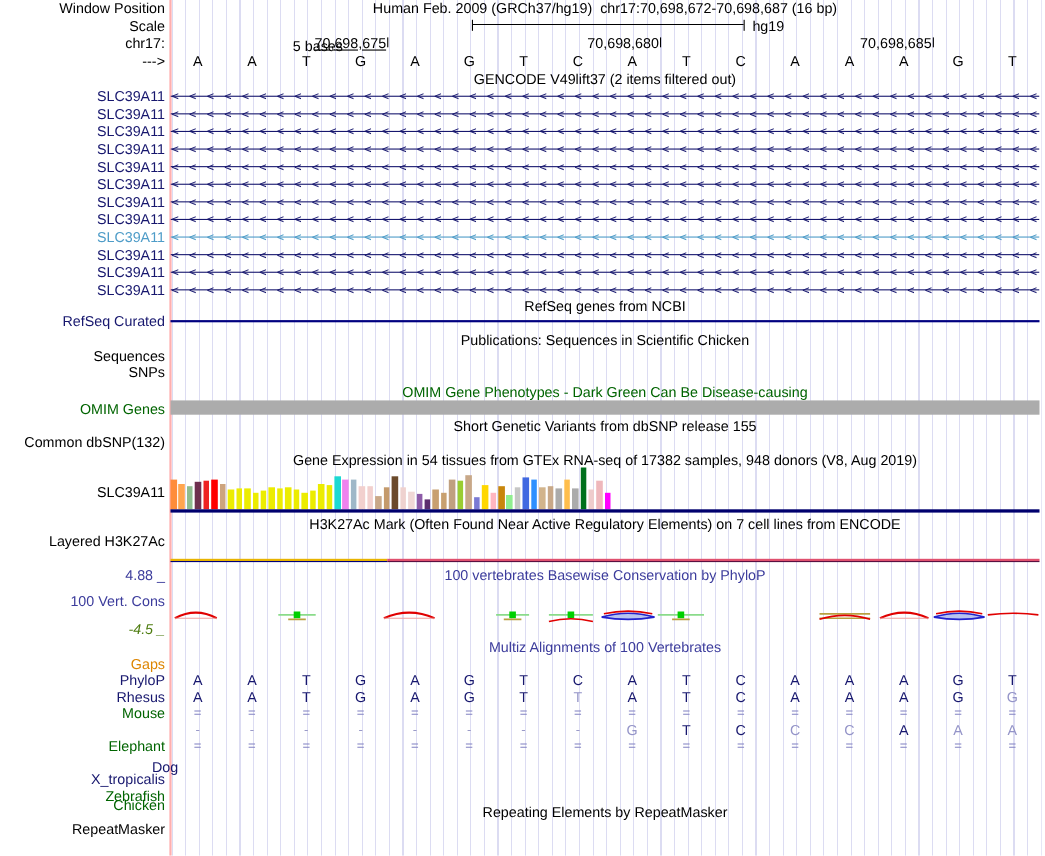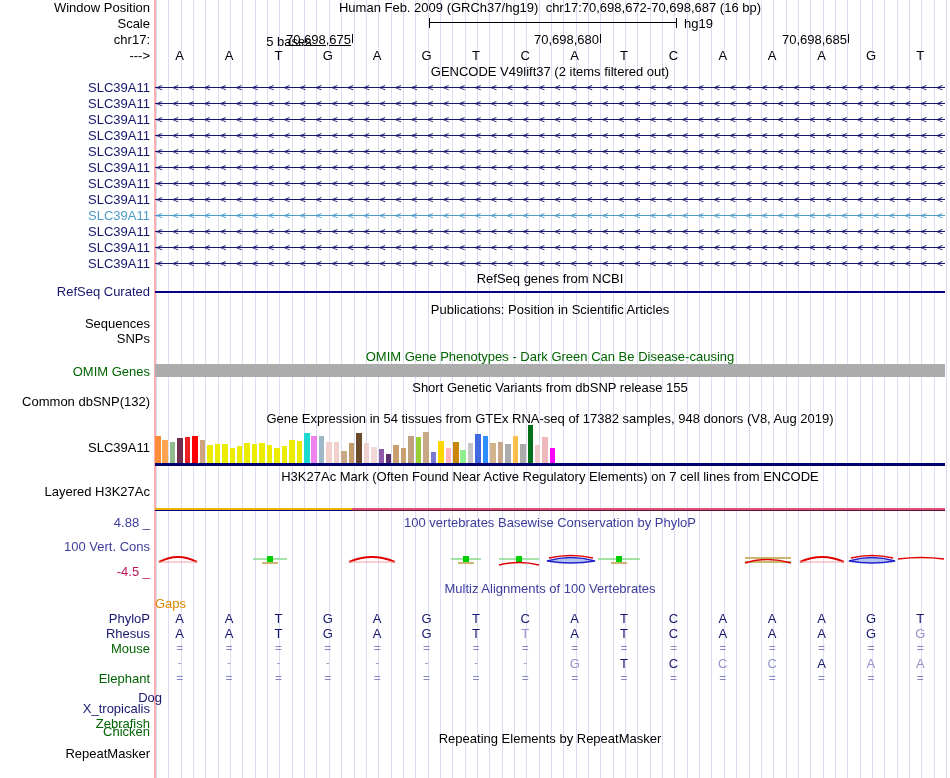--- a/index.html
+++ b/index.html
@@ -4,22 +4,22 @@
 <style>
   html,body{margin:0;padding:0;}
   body{width:950px;height:778px;position:relative;background:#fff;
        font-family:"Liberation Sans","DejaVu Sans",sans-serif;font-size:13px;color:#000;overflow:hidden;}
   .abs{position:absolute;}
   .lbl{position:absolute;left:0;width:150px;text-align:right;white-space:nowrap;line-height:13px;}
   .title{position:absolute;left:155px;width:790px;text-align:center;white-space:nowrap;line-height:13px;}
   .t-green{color:#006400;}
   .t-blue{color:#3C3C9C;}
   .t-navy{color:#17176E;}
-  .t-orange{color:#DD8500;margin-left:36px;}
-  .t-darkred{color:#be185d;}
+  .t-orange{color:#DD8500;}
+  .t-darkred{color:#4d7c0f;font-style:italic;}
   #grid{position:absolute;left:156px;top:0;width:791px;height:778px;
         background:repeating-linear-gradient(to right,#DCDCF2 0px,#DCDCF2 1px,transparent 1px,transparent 12.344px);}
   #pinkline{position:absolute;left:154px;top:0;width:2px;height:778px;background:#FFAFAF;}
   #scale-ruler{position:absolute;left:429px;top:18px;width:246px;height:10px;
         border-left:1px solid #000;border-right:1px solid #000;
         background:linear-gradient(to bottom,transparent 4px,#000 4px,#000 5px,transparent 5px);}
   .rtick{position:absolute;width:1px;height:9px;background:#000;top:34px;}
   .rticklabel{position:absolute;transform:translateX(-100%);white-space:nowrap;top:33px;line-height:13px;}
   .seqrow{position:absolute;left:155px;width:790px;display:flex;}
   .seqcell{width:49.375px;text-align:center;line-height:14px;flex:none;}
@@ -146,21 +146,21 @@
     <div class="generow" style="top: 256px;">
       <div class="gline" style="background: rgb(23, 23, 110);"></div>
       <div class="arrows" style="color: rgb(23, 23, 110);">&lt;&lt;&lt;&lt;&lt;&lt;&lt;&lt;&lt;&lt;&lt;&lt;&lt;&lt;&lt;&lt;&lt;&lt;&lt;&lt;&lt;&lt;&lt;&lt;&lt;&lt;&lt;&lt;&lt;&lt;&lt;&lt;&lt;&lt;&lt;&lt;&lt;&lt;&lt;&lt;&lt;&lt;&lt;&lt;&lt;&lt;&lt;&lt;&lt;&lt;&lt;&lt;</div>
     </div>
   </div>
 
 <div class="title" style="top:272px">RefSeq genes from NCBI</div>
 <div class="lbl t-navy" style="top:285px">RefSeq Curated</div>
 <div id="refseq-line"></div>
 
-<div class="title" style="top:303px">Publications: Position in Scientific Articles</div>
+<div class="title" style="top:303px">Publications: Sequences in Scientific Chicken</div>
 <div class="lbl" style="top:317px">Sequences</div>
 <div class="lbl" style="top:332px">SNPs</div>
 
 <div class="title t-green" style="top:350px">OMIM Gene Phenotypes - Dark Green Can Be Disease-causing</div>
 <div class="lbl t-green" style="top:365px">OMIM Genes</div>
 <div id="omim-bar"></div>
 
 <div class="title" style="top:381px">Short Genetic Variants from dbSNP release 155</div>
 <div class="lbl" style="top:395px">Common dbSNP(132)</div>
 

